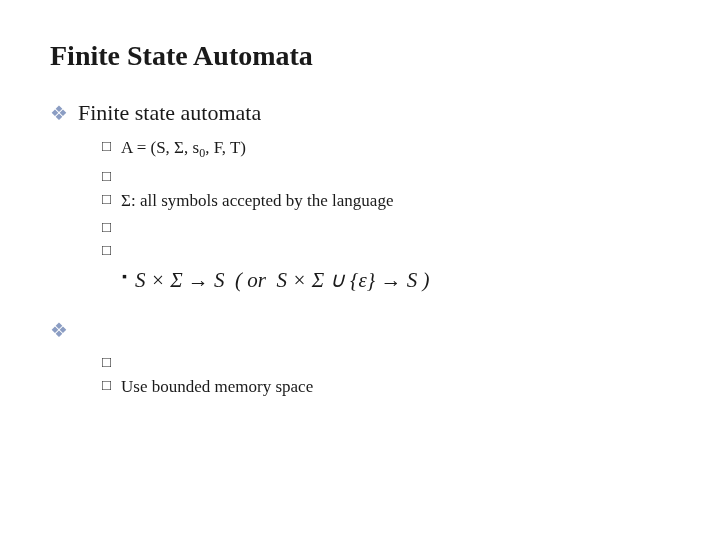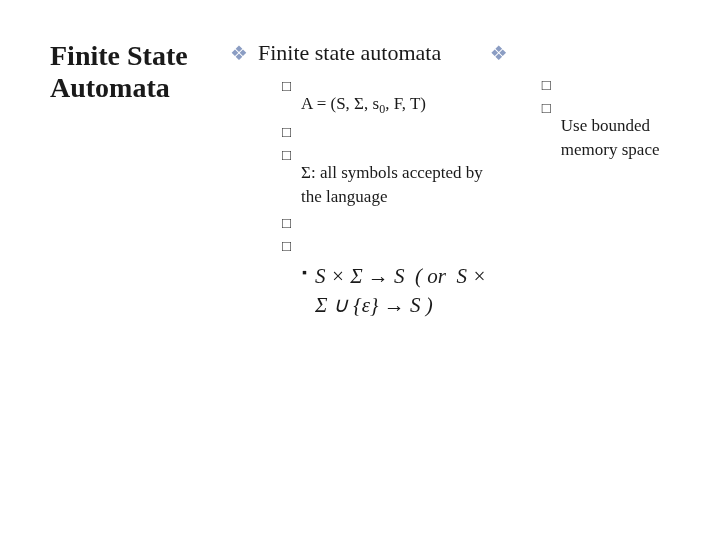--- a/index.html
+++ b/index.html
@@ -16,21 +16,21 @@
       font-size: 18px;
       color: #1a1a1a;
       overflow: hidden;
     }
 
     .slide-container {
       width: 720px;
       height: 540px;
       padding: 40px 50px;
       display: flex;
-      flex-direction: row;
+      flex-direction: column;
     }
 
     .slide-title {
       font-size: 28px;
       font-weight: bold;
       color: #1a1a1a;
       margin-bottom: 28px;
       font-family: 'Times New Roman', Times, serif;
     }
 
@@ -75,21 +75,20 @@
     .square-bullet {
       margin-right: 10px;
       margin-top: 2px;
       flex-shrink: 0;
       font-size: 15px;
       color: #1a1a1a;
     }
 
     .item-text {
       line-height: 1.4;
-      margin-top: 16px;
     }
 
     .sub-item {
       display: flex;
       align-items: flex-start;
       margin-left: 20px;
       margin-top: 3px;
       font-size: 16px;
     }
 

